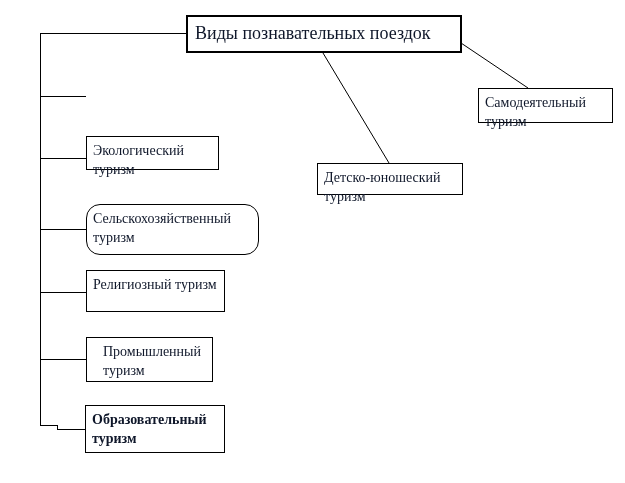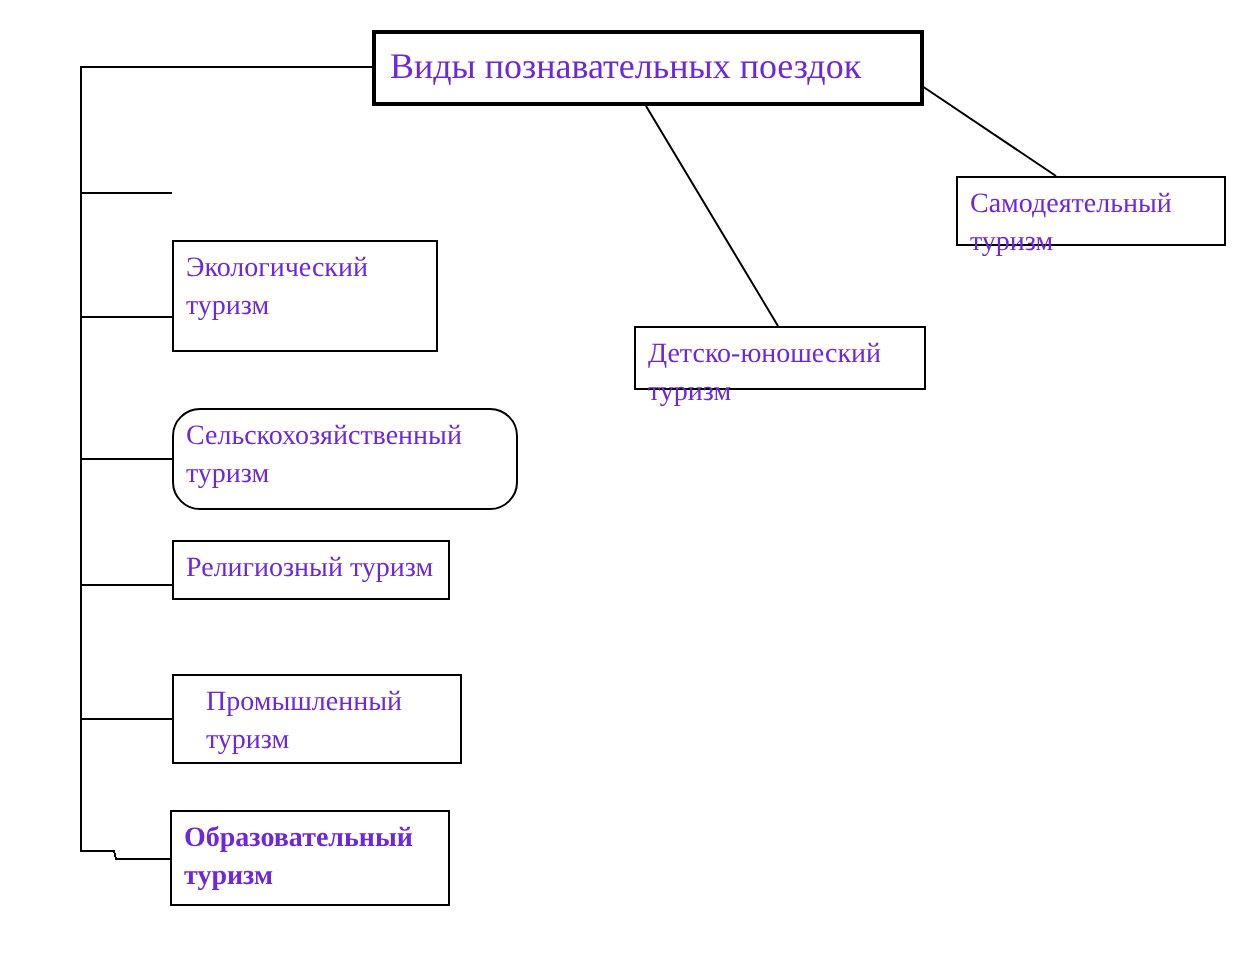--- a/index.html
+++ b/index.html
@@ -2,21 +2,21 @@
 <html><head>
 <meta charset="utf-8">
 <style>
   html, body { margin: 0; padding: 0; background: #ffffff; }
   .canvas {
     position: relative;
     width: 625px;
     height: 483px;
     background: #ffffff;
     font-family: "Liberation Serif", "DejaVu Serif", serif;
-    color: #6d28d9;
+    color: #0f172a;
     overflow: hidden;
   }
   .connectors {
     position: absolute;
     left: 0; top: 0;
     width: 625px; height: 483px;
   }
   .connectors path { stroke: #000000; stroke-width: 1; fill: none; shape-rendering: crispEdges; }
   .connectors path.diag { shape-rendering: auto; }
   .node {
@@ -32,24 +32,24 @@
   .node.root {
     border-width: 2px;
     font-size: 18px;
     line-height: 24px;
     padding: 4px 0 4px 7px;
     white-space: nowrap;
   }
   
   .root        { left: 186px; top: 15px;  width: 276px; height: 38px; }
   .cultural    { left: 86px;  top: 74px;  width: 202px; height: 46px; }
-  .ecological  { left: 86px;  top: 120px; width: 133px; height: 56px; }
+  .ecological  { left: 86px;  top: 136px; width: 133px; height: 34px; }
   .agricultural{ left: 86px;  top: 204px; width: 173px; height: 51px; border-radius: 14px; }
-  .religious   { left: 86px;  top: 270px; width: 139px; height: 30px; }
-  .industrial  { left: 86px;  top: 337px; width: 145px; height: 45px; padding-left: 16px; }
+  .religious   { left: 86px;  top: 270px; width: 139px; height: 42px; }
+  .industrial  { left: 86px;  top: 337px; width: 127px; height: 45px; padding-left: 16px; }
   .educational { left: 85px;  top: 405px; width: 140px; height: 48px; font-weight: bold; }
   .amateur     { left: 478px; top: 88px;  width: 135px; height: 35px; }
   .youth       { left: 317px; top: 163px; width: 146px; height: 32px; }
 </style>
 </head>
 <body>
 
 <div class="canvas">
 
   <svg class="connectors" viewBox="0 0 625 483" xmlns="http://www.w3.org/2000/svg">

